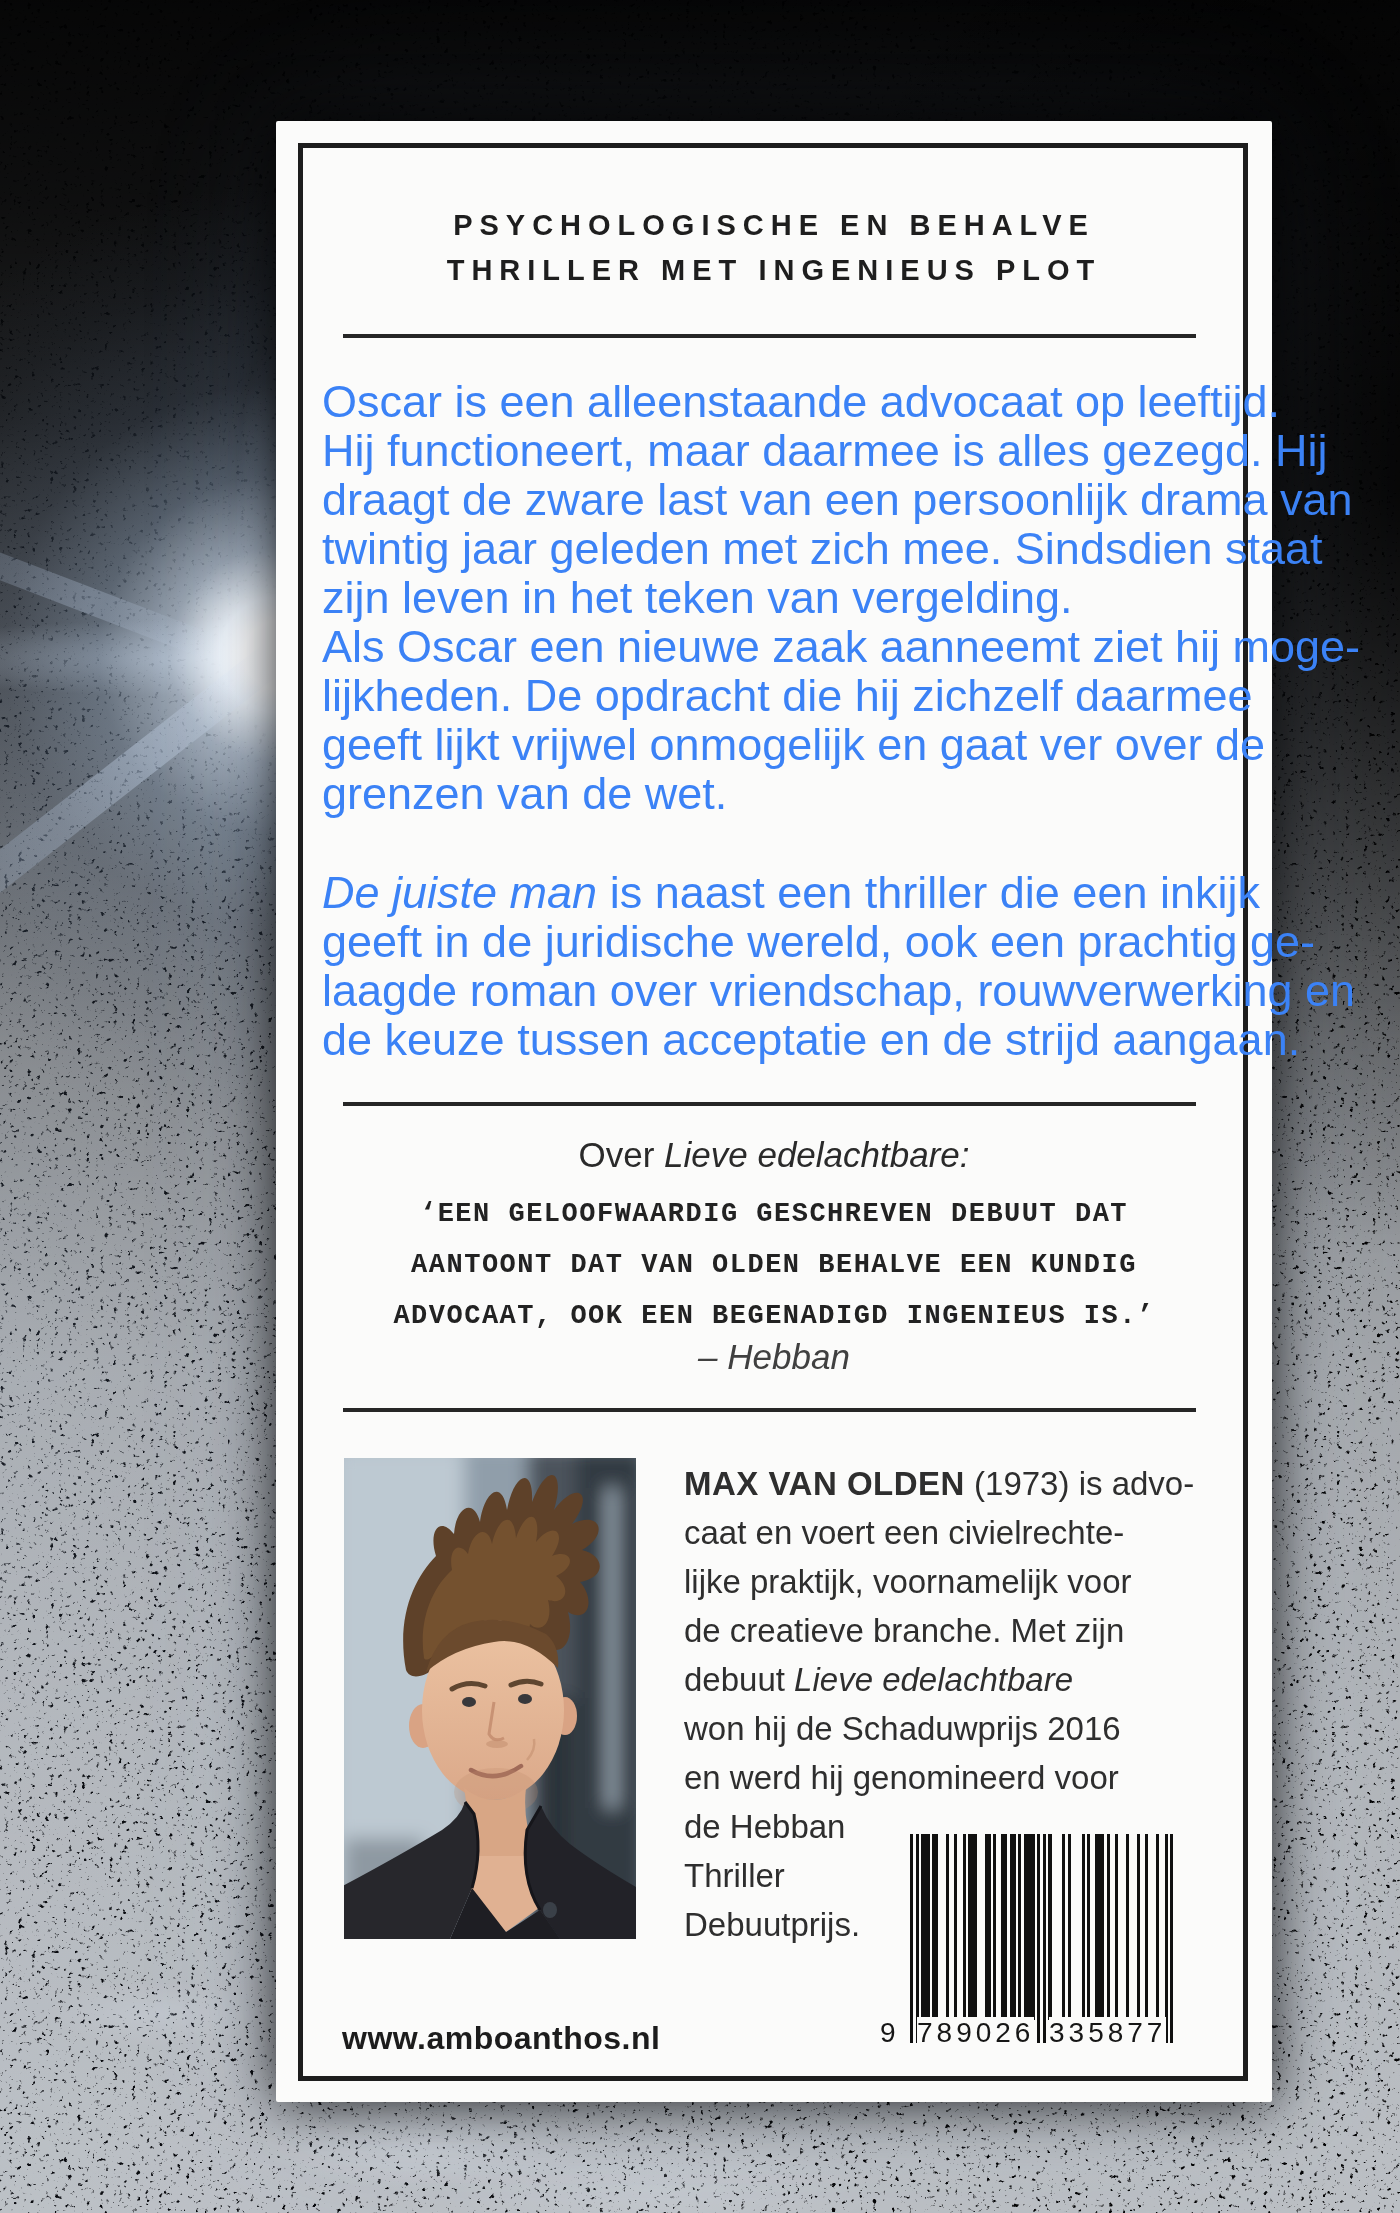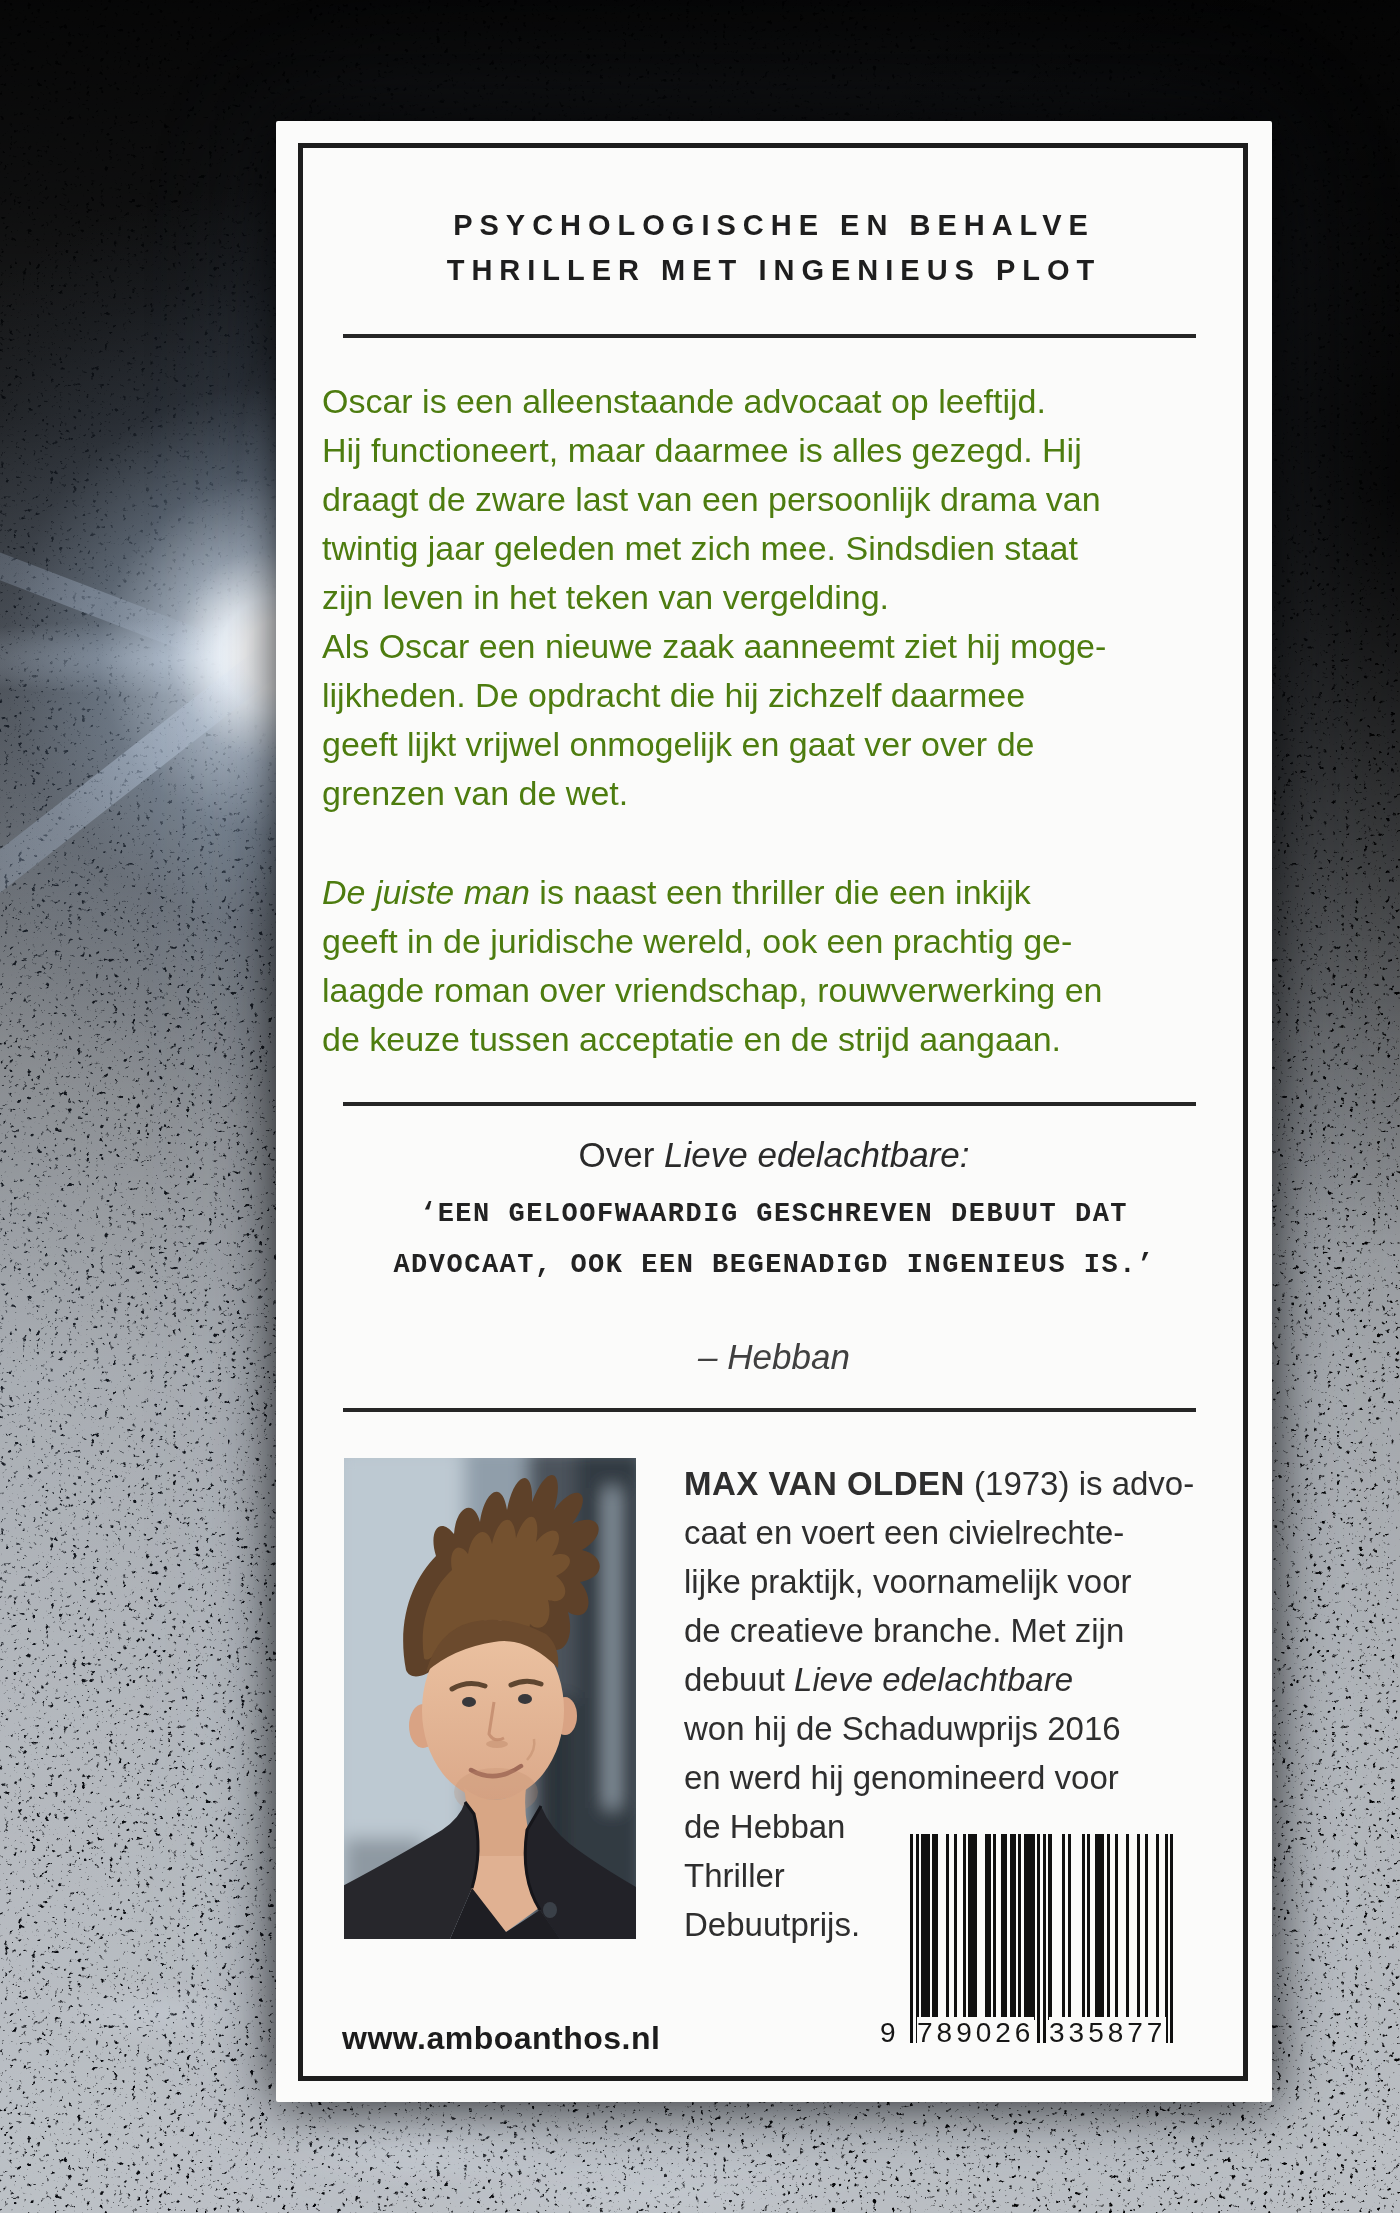--- a/index.html
+++ b/index.html
@@ -37,21 +37,21 @@
     box-shadow:0 0 55px rgba(0,0,0,.85), 0 0 150px rgba(120,150,190,.12);}
   .inner-border{position:absolute;left:22px;top:22px;right:24px;bottom:21px;
     border:5px solid #1d1d1d;pointer-events:none;}
   .line{white-space:nowrap;}
   .i{font-style:italic;}
   .b{font-weight:bold;letter-spacing:.5px;}
   .tagline{position:absolute;left:0;top:82px;width:100%;text-align:center;
     font-weight:bold;font-size:29px;line-height:45px;letter-spacing:7px;color:#1e1e1e;}
   .rule{position:absolute;left:67px;width:853px;height:4px;background:#262626;}
   .rule-1{top:213px;}  .rule-2{top:981px;}  .rule-3{top:1287px;}
-  .synopsis{position:absolute;left:46px;font-size:34px;line-height:49px;color:#4d7c0f;}
+  .synopsis{position:absolute;left:46px;font-size:45px;line-height:49px;color:#3b82f6;}
   .s1{top:256px;}  .s2{top:747px;}
   .review-heading{position:absolute;left:0;top:1014px;width:100%;text-align:center;
     font-size:35px;color:#2a2a2a;}
   .review-quote{position:absolute;left:0;top:1068px;width:100%;text-align:center;
     font-weight:bold;font-size:27px;line-height:51px;letter-spacing:1.5px;color:#222;font-family:Liberation Mono, monospace;}
   .review-attribution{position:absolute;left:0;top:1216px;width:100%;text-align:center;
     font-size:35px;color:#404040;}
   .author-photo{position:absolute;left:68px;top:1337px;width:292px;height:481px;overflow:hidden;}
   .author-photo svg{display:block;}
   .bio{position:absolute;left:408px;top:1338px;font-size:33px;line-height:49px;color:#2e2e2e;}
@@ -113,20 +113,21 @@
         <div class="line"><span>laagde roman over vriendschap, rouwverwerking en</span></div>
         <div class="line"><span>de keuze tussen acceptatie en de strijd aangaan.</span></div>
       </div>
 
     <div class="rule rule-2"></div>
 
     <div class="review-heading"><span>Over </span><span class="i">Lieve edelachtbare:</span></div>
 
     <div class="review-quote">
         <div class="line"><span>‘EEN GELOOFWAARDIG GESCHREVEN DEBUUT DAT</span></div>
+        <div class="line"><span>AANTOONT DAT VAN OLDEN BEHALVE EEN KUNDIG</span></div>
         <div class="line"><span>ADVOCAAT, OOK EEN BEGENADIGD INGENIEUS IS.’</span></div>
       </div>
 
     <div class="review-attribution"><span class="i">– Hebban</span></div>
 
     <div class="rule rule-3"></div>
 
     <div class="author-photo">
       <svg width="292" height="481" viewBox="0 0 292 481" aria-hidden="true">
         <defs>

